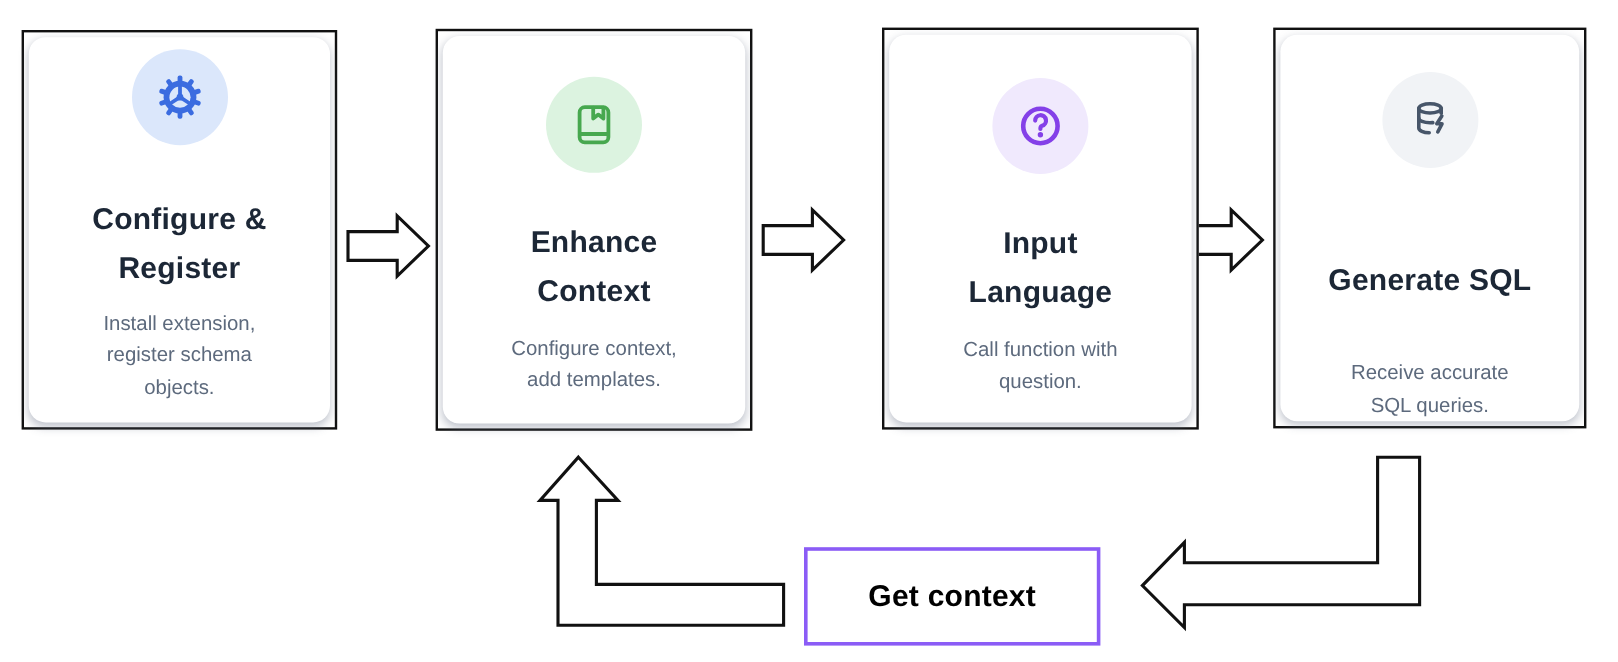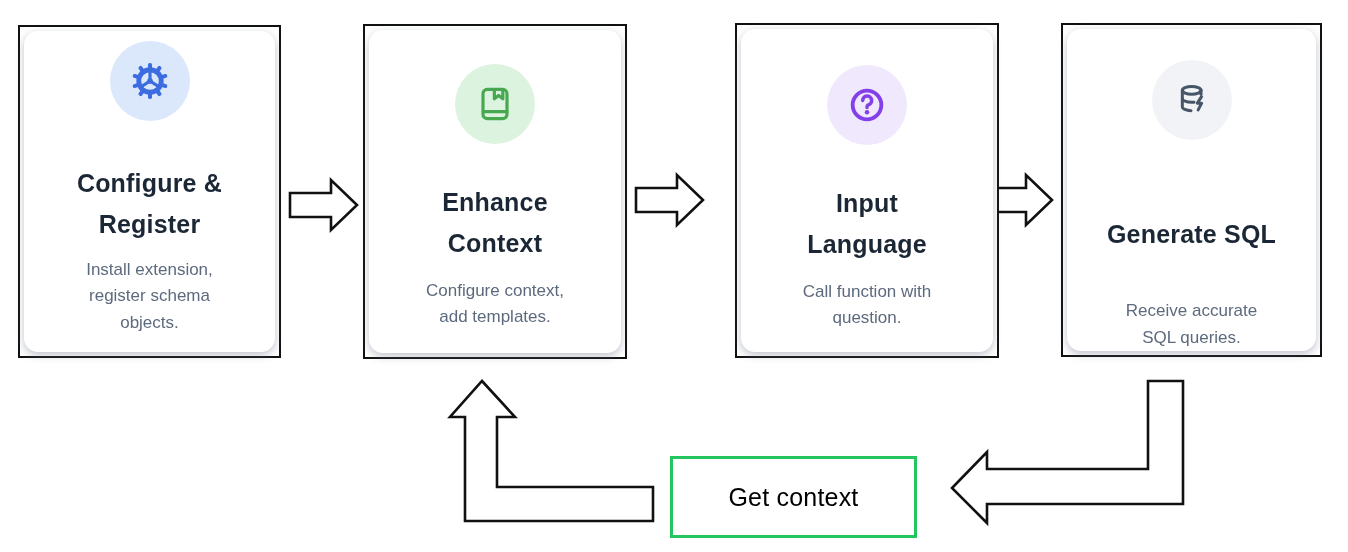--- a/index.html
+++ b/index.html
@@ -39,23 +39,23 @@
   .c1 .card-title{margin-top:42px;}
   .c4 .card-title{margin-top:42px;}
   .card-desc{
     margin-top:15px;font-size:17px;color:#5d6a7d;line-height:1.55;white-space:pre-line;
   }
   .c1 .card-desc{margin-top:13px;}
   .c4 .card-desc{margin-top:12px;}
 
   .loop-box{
     position:absolute;left:670px;top:456px;width:247px;height:82px;box-sizing:border-box;
-    border:3px solid #22c55e;background:#ffffff;z-index:1;
+    border:3px solid #8b5cf6;background:#ffffff;z-index:1;
     display:flex;align-items:center;justify-content:center;
-    font-size:25px;font-weight:400;color:#000000;letter-spacing:.2px;
+    font-size:25px;font-weight:700;color:#000000;letter-spacing:.2px;
   }
 </style>
 </head>
 <body>
 
 <div class="stage">
 
   <svg class="arrow-layer" width="1348" height="552" viewBox="0 0 1348 552">
     <polygon class="arrow-shape" points="290,193 331,193 331,180 357,205 331,230 331,217 290,217"></polygon>
     <polygon class="arrow-shape" points="636,188 677,188 677,175 703,200 677,225 677,212 636,212"></polygon>

